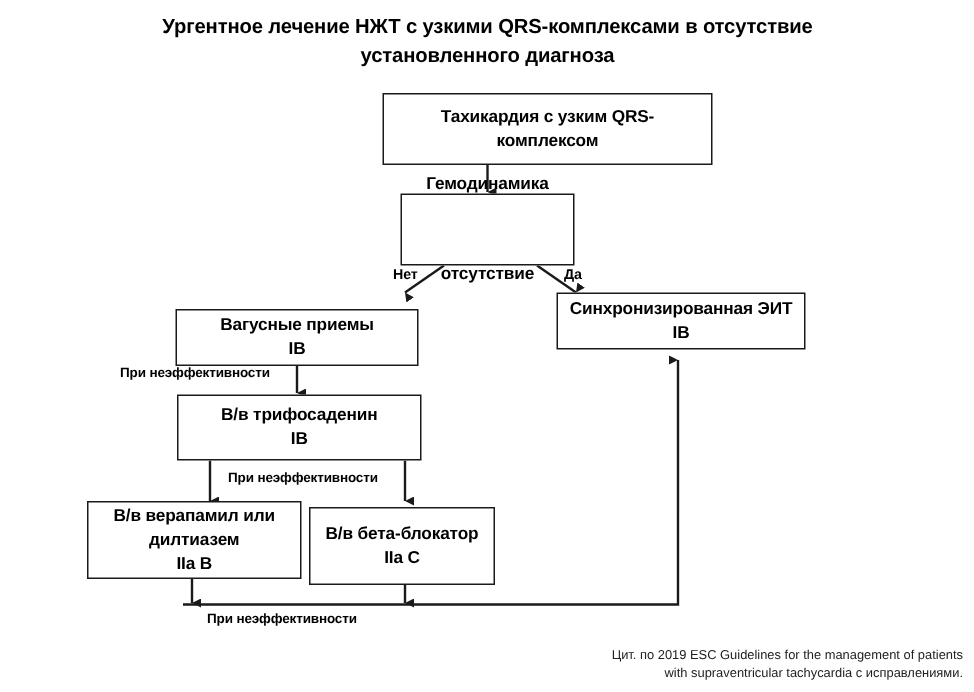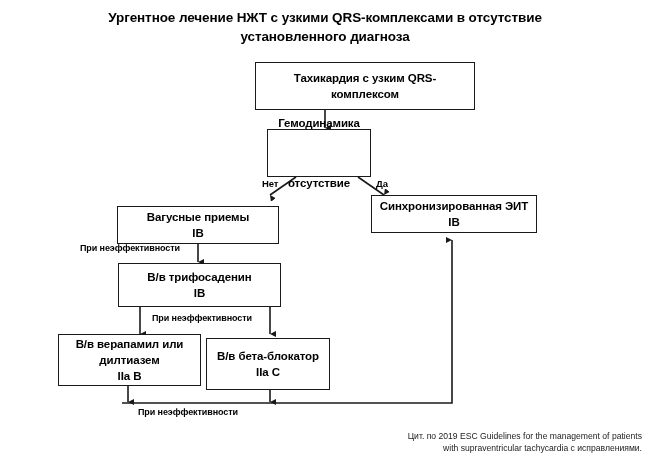--- a/index.html
+++ b/index.html
@@ -119,21 +119,21 @@
 <div class="title">
   <span class="ln">Ургентное лечение НЖТ с узкими QRS-комплексами</span>
   <span class="ln">в отсутствие установленного диагноза</span>
 </div>
 
 <div class="node" style="left:215px; top:62px; width:220px; height:48px;margin-left:40px;">
   <span class="ln">Тахикардия с узким QRS-</span>
   <span class="ln">комплексом</span>
 </div>
 
-<div class="node" style="left:267px; top:129px; width:104px; height:48px;gap:44px;">
+<div class="node" style="left:267px; top:129px; width:116px; height:48px;gap:44px;">
   <span class="ln">Гемодинамика</span>
   <span class="ln">отсутствие</span>
 </div>
 
 <div class="node" style="left:117px; top:195px; width:162px; height:38px;margin-top:11px;">
   <span class="ln">Вагусные приемы</span>
   <span class="ln">IB</span>
 </div>
 
 <div class="node" style="left:371px; top:195px; width:166px; height:38px;">

